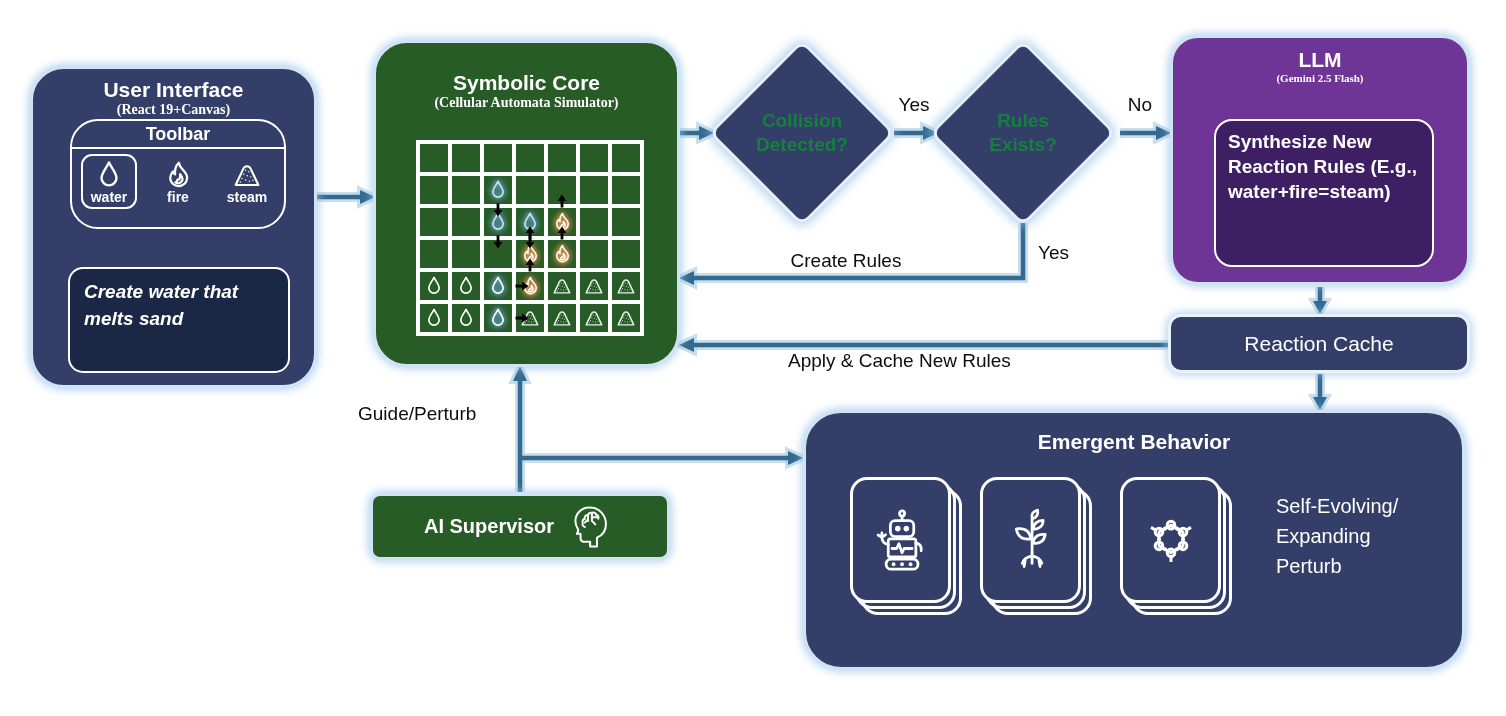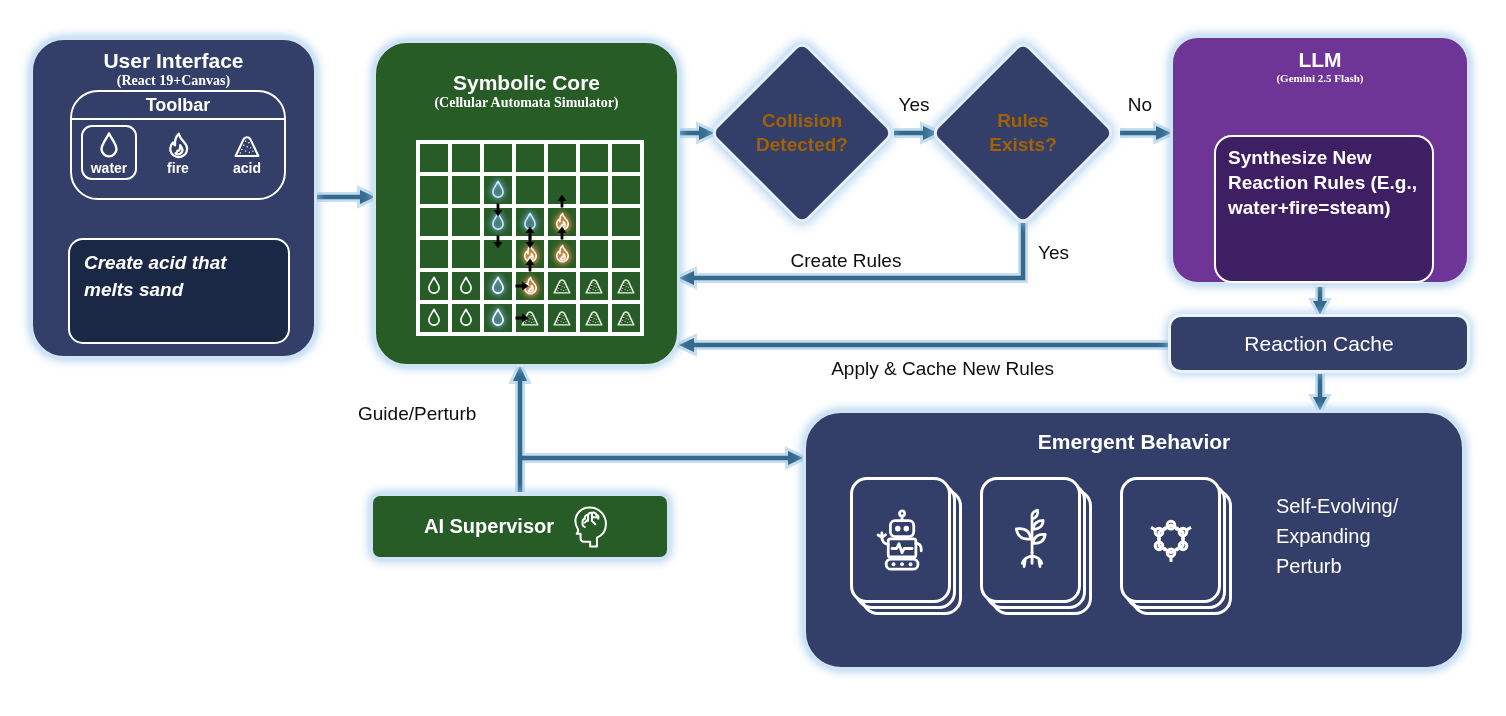--- a/index.html
+++ b/index.html
@@ -28,21 +28,21 @@
   .connectors .main polygon { fill: var(--steel); }
 
   
   .node { position: absolute; z-index: 2; color: #fff;
           border: 3px solid var(--border-light);
           box-shadow: 0 0 10px 1px var(--glow); }
   .box-title { text-align: center; font-size: 21px; font-weight: 700; }
   .box-sub   { text-align: center; font-size: 14px; font-weight: 700; font-family: Liberation Serif, serif; }
 
   
-  #box-ui { left: 30px; top: 37px; width: 287px; height: 322px; background: var(--navy); border-radius: 34px; }
+  #box-ui { left: 30px; top: 66px; width: 287px; height: 322px; background: var(--navy); border-radius: 34px; }
   #box-ui .box-title { margin-top: 9px; }
   .toolbar { position: absolute; left: 37px; top: 50px; width: 216px; height: 110px;
              border: 2.5px solid #fff; border-radius: 28px; }
   .toolbar-title { text-align: center; font-size: 18px; font-weight: 700; padding-top: 3px; }
   .toolbar-sep { border-top: 2.5px solid #fff; margin-top: 2px; }
   .tools { display: flex; justify-content: space-between; padding: 5px 9px 0 9px; align-items: flex-end; }
   .tool { width: 56px; text-align: center; padding: 3px 0 2px;
           border: 2.5px solid transparent; border-radius: 11px; }
   .tool.selected { border-color: #fff; }
   .tool svg { width: 32px; height: 32px; color: #fff; display: block; margin: 0 auto; }
@@ -68,31 +68,31 @@
   .ar-down  { left: 50%; bottom: -13px; transform: translateX(-50%); }
   .ar-up    { left: 50%; top: -14px; transform: translateX(-50%) rotate(180deg); }
   .ar-right { right: -15px; top: 50%; transform: translateY(-50%) rotate(-90deg); }
 
   
   .diamond { position: absolute; z-index: 2; width: 132px; height: 132px; }
   .diamond-shape { position: absolute; inset: 0; background: var(--navy);
                    border: 3px solid #e6eff8; border-radius: 10px; transform: rotate(45deg);
                    box-shadow: 0 0 12px 2px var(--glow); }
   .diamond-label { position: absolute; inset: 0; display: flex; align-items: center; justify-content: center;
-                   text-align: center; color: #a16207; font-size: 19px; font-weight: 600; line-height: 1.25; }
+                   text-align: center; color: #15803d; font-size: 19px; font-weight: 600; line-height: 1.25; }
   #dia-collision { left: 736px; top: 67px; }
   #dia-rules     { left: 957px; top: 67px; }
   #dia-collision .diamond-label { padding: 0 8px; }
   #dia-rules .diamond-label { padding: 0 28px; }
 
   
   #box-llm { left: 1170px; top: 35px; width: 300px; height: 250px; background: var(--purple); border-radius: 28px; }
   #box-llm .box-title { margin-top: 10px; }
   #box-llm .box-sub { font-size: 11px; }
-  .llm-inner { position: absolute; left: 41px; top: 97px; width: 220px; height: 148px;
+  .llm-inner { position: absolute; left: 41px; top: 81px; width: 220px; height: 148px;
                background: var(--purple-dark); border: 2.5px solid #fff; border-radius: 18px;
                padding: 8px 12px; font-size: 19px; font-weight: 700; line-height: 1.32; }
 
   
   #box-cache { left: 1168px; top: 314px; width: 302px; height: 59px; background: var(--navy);
                border-radius: 13px; border-color: #eaf2f9;
                display: flex; align-items: center; justify-content: center;
                font-size: 21px; font-weight: 500; }
 
   
@@ -117,21 +117,21 @@
             display: flex; align-items: center; justify-content: center; gap: 16px; }
   #box-ai .ai-label { font-size: 20px; font-weight: 700; }
   #box-ai svg { width: 46px; height: 46px; color: #fff; }
 
   
   .elabel { position: absolute; z-index: 5; font-size: 19px; color: #0d0d0d; }
   #lbl-yes-collision { left: 886px;  top: 94px;  width: 56px;  text-align: center; }
   #lbl-no-rules      { left: 1112px; top: 94px;  width: 56px;  text-align: center; }
   #lbl-yes-rules     { left: 1038px; top: 242px; }
   #lbl-apply-rules   { left: 765px;  top: 250px; width: 162px; text-align: center; }
-  #lbl-apply-cache   { left: 788px;  top: 350px; width: 266px; text-align: right; margin-top: 8px; }
+  #lbl-apply-cache   { left: 788px;  top: 350px; width: 266px; text-align: left; }
   #lbl-guide         { left: 358px;  top: 403px; }
 </style>
 </head>
 <body>
 
 <div class="canvas">
 
   <svg style="position:absolute;width:0;height:0" aria-hidden="true">
     <defs>
       <symbol id="sym-droplet" viewBox="0 0 24 24">
@@ -286,25 +286,25 @@
         <div class="tool">
           <svg viewBox="0 0 24 24">
               <use href="#sym-flame"></use>
             </svg>
           <div class="tool-label">fire</div>
         </div>
         <div class="tool">
           <svg viewBox="0 0 24 24">
               <use href="#sym-sand"></use>
             </svg>
-          <div class="tool-label">acid</div>
+          <div class="tool-label">steam</div>
         </div>
       </div>
     </div>
-    <div class="console">Create acid that melts sand</div>
+    <div class="console">Create water that melts sand</div>
   </div>
 
   <div class="node" id="box-sc">
     <div class="box-title">Symbolic Core</div>
     <div class="box-sub">(Cellular Automata Simulator)</div>
     <div class="ca-grid" style="grid-template-columns: repeat(7, 28px);">
         <div class="cell"></div>
         <div class="cell"></div>
         <div class="cell"></div>
         <div class="cell"></div>

